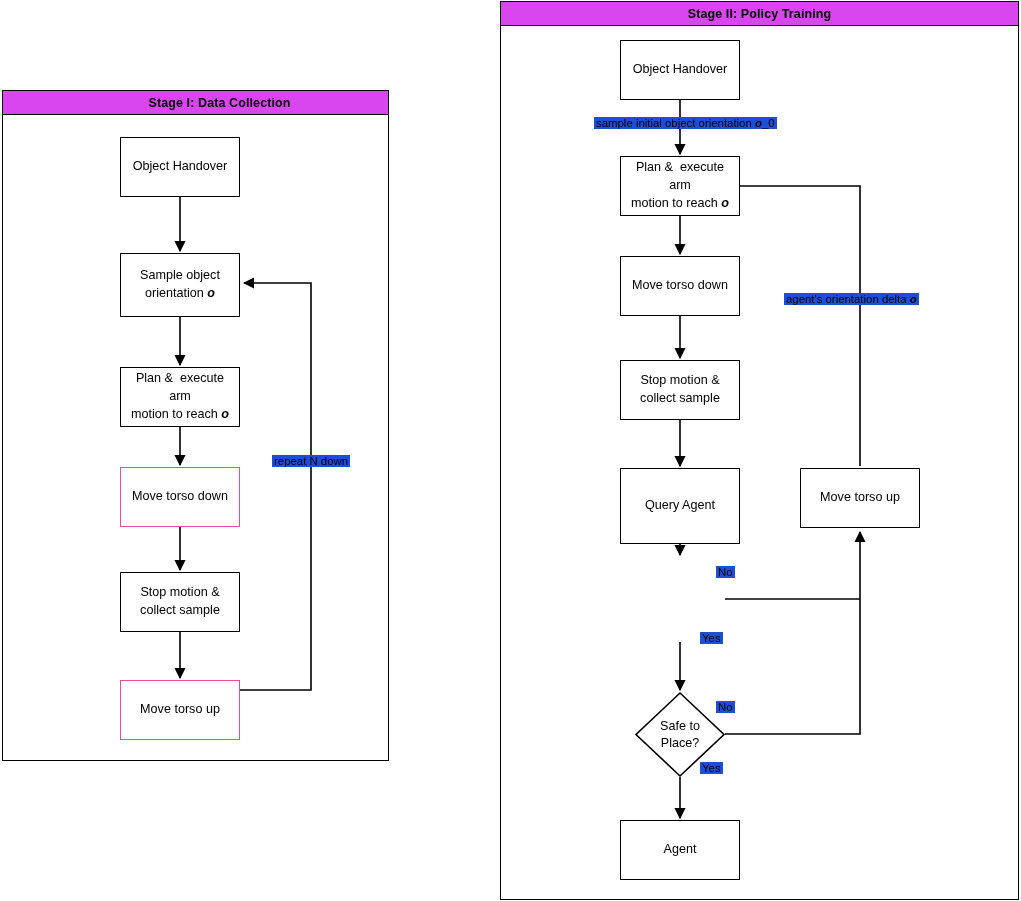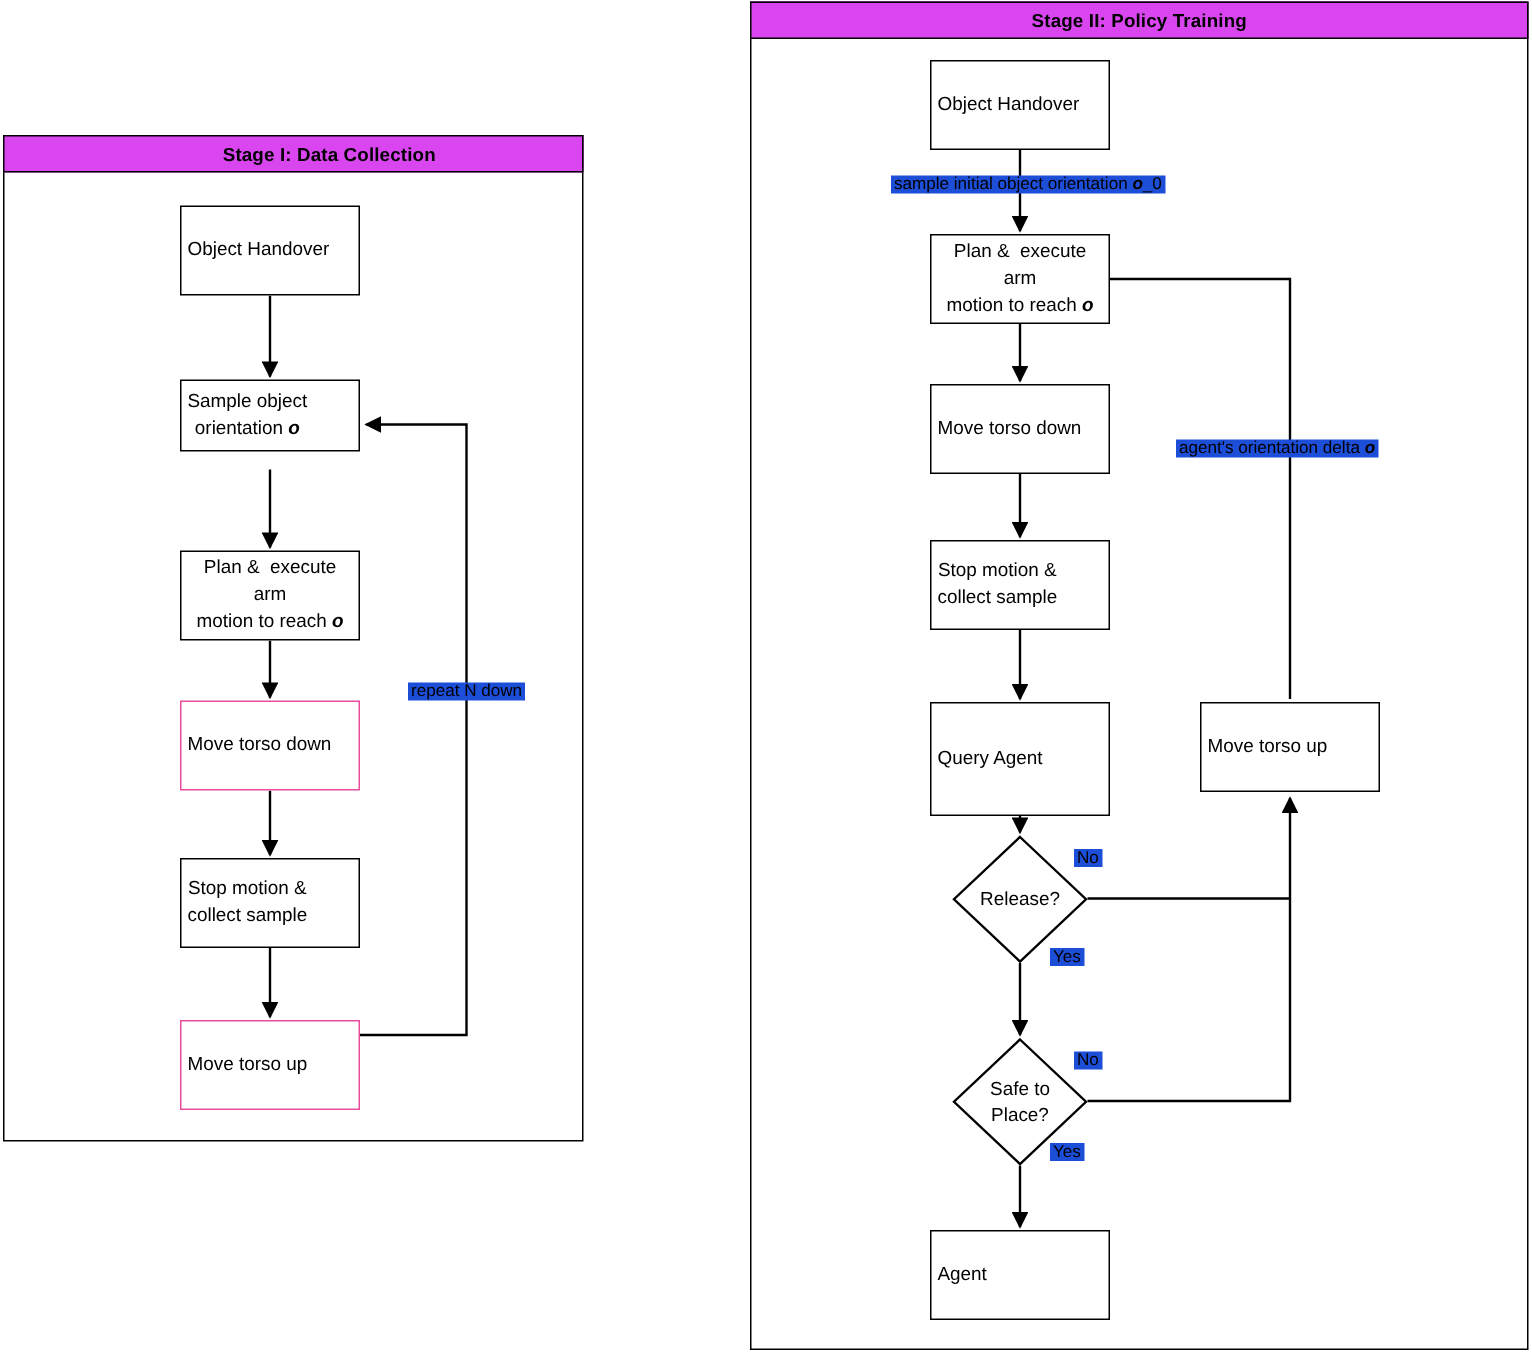--- a/index.html
+++ b/index.html
@@ -39,21 +39,21 @@
     color: #000000;
     letter-spacing: 0.1px;
   }
   .node {
     position: absolute;
     box-sizing: border-box;
     background: #ffffff;
     border: 1.6px solid #000000;
     display: flex;
     align-items: center;
-    justify-content: flex-start;
+    justify-content: center;
     text-align: center;
     font-size: 12.6px;
     color: #000000;
     line-height: 1.42;
     z-index: 3;
   }
   .node.pink {
     border-color: #ea4c9d;
   }
   .node .txt {
@@ -152,21 +152,21 @@
     </g>
   </svg>
 
   <div class="panel-frame" style="left:2px; top:90px; width:387px; height:671px;"></div>
   <div class="panel-title-bar" style="left:2px; top:90px; width:387px; height:25px;padding-left:48px;">Stage I: Data Collection</div>
 
   <div class="node" style="left:120px; top:137px; width:120px; height:60px;">
     <span class="txt">Object Handover</span>
   </div>
 
-  <div class="node" style="left:120px; top:253px; width:120px; height:48px;">
+  <div class="node" style="left:120px; top:253px; width:120px; height:64px;">
     <span class="txt">Sample object<br>orientation <span class="ovar">o</span></span>
   </div>
 
   <div class="node" style="left:120px; top:367px; width:120px; height:60px;">
     <span class="txt">Plan &amp;&nbsp; execute arm<br>motion to reach <span class="ovar">o</span></span>
   </div>
 
   <div class="node pink" style="left:120px; top:467px; width:120px; height:60px;">
     <span class="txt">Move torso down</span>
   </div>
@@ -205,26 +205,20 @@
   </div>
 
   <div class="node" style="left:620px; top:468px; width:120px; height:76px;">
     <span class="txt">Query Agent</span>
   </div>
 
   <div class="node" style="left:800px; top:468px; width:120px; height:60px;">
     <span class="txt">Move torso up</span>
   </div>
 
-  <div class="diamond-wrap" style="left:635px; top:557px; width:90px; height:85px;">
-    <svg width="90" height="85">
-      <polygon points="45,1 89,42.5 45,84 1,42.5" fill="#ffffff" stroke="#000000" stroke-width="1.6"></polygon>
-    </svg>
-    <div class="diamond-label">Release?</div>
-  </div>
   <div class="edge-label" style="left:716px; top:566px;">No</div>
   <div class="edge-label" style="left:700px; top:632px;">Yes</div>
 
   <div class="diamond-wrap" style="left:635px; top:692px; width:90px; height:85px;">
     <svg width="90" height="85">
       <polygon points="45,1 89,42.5 45,84 1,42.5" fill="#ffffff" stroke="#000000" stroke-width="1.6"></polygon>
     </svg>
     <div class="diamond-label">Safe to<br>Place?</div>
   </div>
   <div class="edge-label" style="left:716px; top:701px;">No</div>

